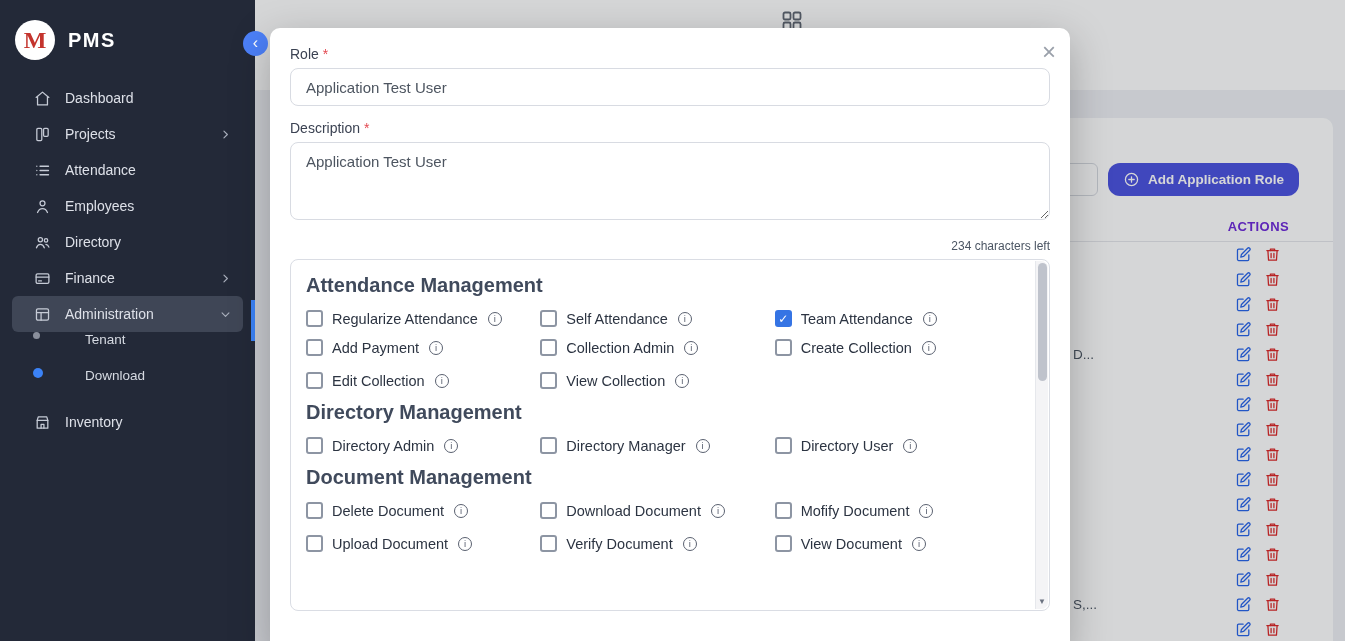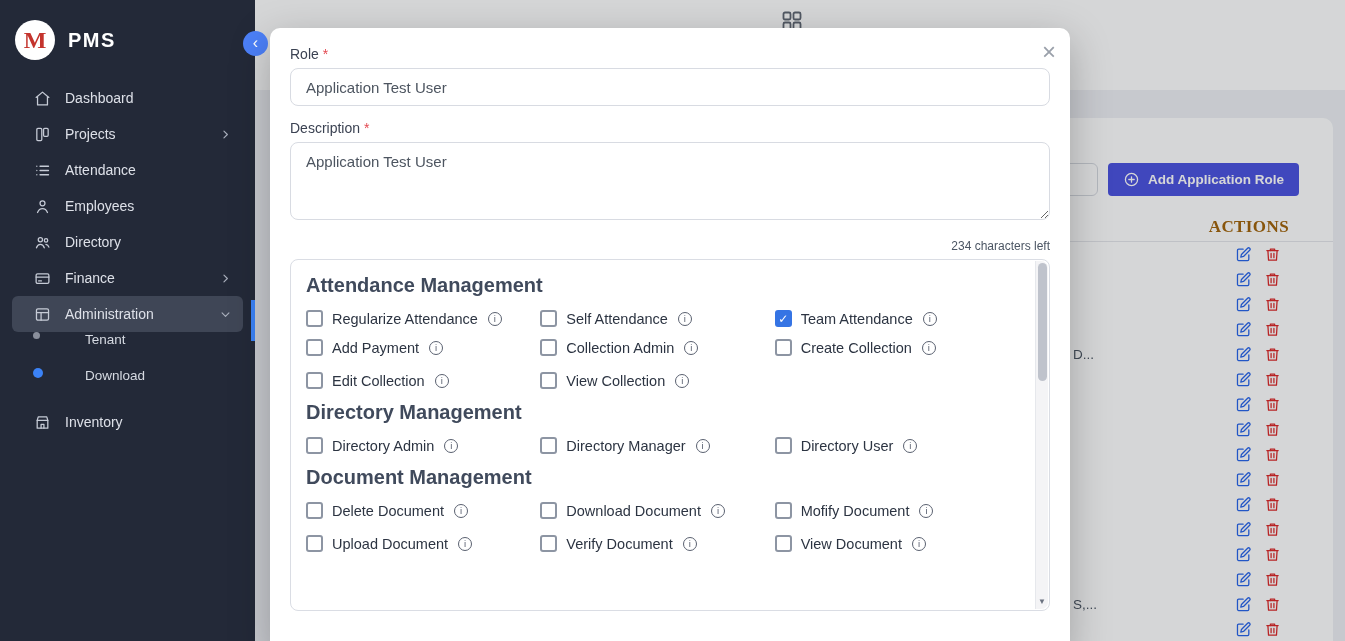--- a/index.html
+++ b/index.html
@@ -35,25 +35,25 @@
 
 .main{flex:1;height:100%;display:flex;flex-direction:column;}
 .topbar{height:90px;background:#fff;display:flex;align-items:center;justify-content:flex-end;gap:22px;padding-right:17px;flex-direction:column;}
 .grid-btn{width:24px;height:24px;color:#5f6672;cursor:pointer;}
 .grid-btn svg{width:24px;height:24px;display:block;}
 .avatar{position:relative;width:35px;height:35px;border-radius:50%;background:var(--avatar-green);color:#fff;font-weight:bold;font-size:12.5px;display:flex;align-items:center;justify-content:center;cursor:pointer;}
 .status-dot{position:absolute;right:-2px;bottom:-1px;width:11px;height:11px;border-radius:50%;background:#27c248;border:2px solid #fff;}
 .panel{flex:1;margin:28px 12px 0 28px;background:#fff;border-radius:10px 10px 0 0;position:relative;padding-top:45px;overflow:hidden;}
 .toolbar{display:flex;justify-content:flex-end;align-items:center;gap:10px;padding-right:34px;}
 .search-input{width:312px;height:33px;border:1px solid #d5d8df;border-radius:6px;outline:none;padding:0 12px;font-size:14px;background:#fff;font-family:inherit;}
-.add-btn{height:33px;border:none;border-radius:4px;background:var(--accent-blue);color:#fff;font-weight:bold;font-size:13.5px;display:flex;align-items:center;gap:8px;padding:0 15px;cursor:pointer;font-family:inherit;white-space:nowrap;}
+.add-btn{height:33px;border:none;border-radius:12px;background:var(--accent-blue);color:#fff;font-weight:bold;font-size:13.5px;display:flex;align-items:center;gap:8px;padding:0 15px;cursor:pointer;font-family:inherit;white-space:nowrap;}
 .add-ic{width:17px;height:17px;}
 .add-ic svg{width:17px;height:17px;display:block;}
 .thead{margin-top:16px;height:30px;border-bottom:1px solid #e4e6eb;display:flex;align-items:center;justify-content:flex-end;padding-right:44px;}
-.th-actions{font-size:17px;font-weight:bold;color:#a16207;letter-spacing:.4px;font-family:Liberation Serif, serif;}
+.th-actions{font-size:13px;font-weight:bold;color:#6d28d9;letter-spacing:.4px;}
 .t-row{height:25px;display:flex;align-items:center;justify-content:flex-end;gap:12px;padding-right:52px;position:relative;}
 .row-frag{position:absolute;left:790px;font-size:13.5px;color:#4b5563;white-space:nowrap;}
 .icon-btn{width:17px;height:17px;cursor:pointer;}
 .icon-btn svg{width:17px;height:17px;display:block;}
 .icon-btn.edit{color:var(--edit-icon-blue);}
 .icon-btn.del{color:var(--delete-icon-red);}
 
 
 .overlay{position:absolute;left:255px;top:0;right:0;bottom:0;background:rgba(23,27,36,.18);z-index:50;}
 .modal{position:absolute;left:270px;top:28px;width:800px;height:625px;background:#fff;border-radius:10px;z-index:100;box-shadow:0 12px 40px rgba(0,0,0,.25);padding:0 20px;}

